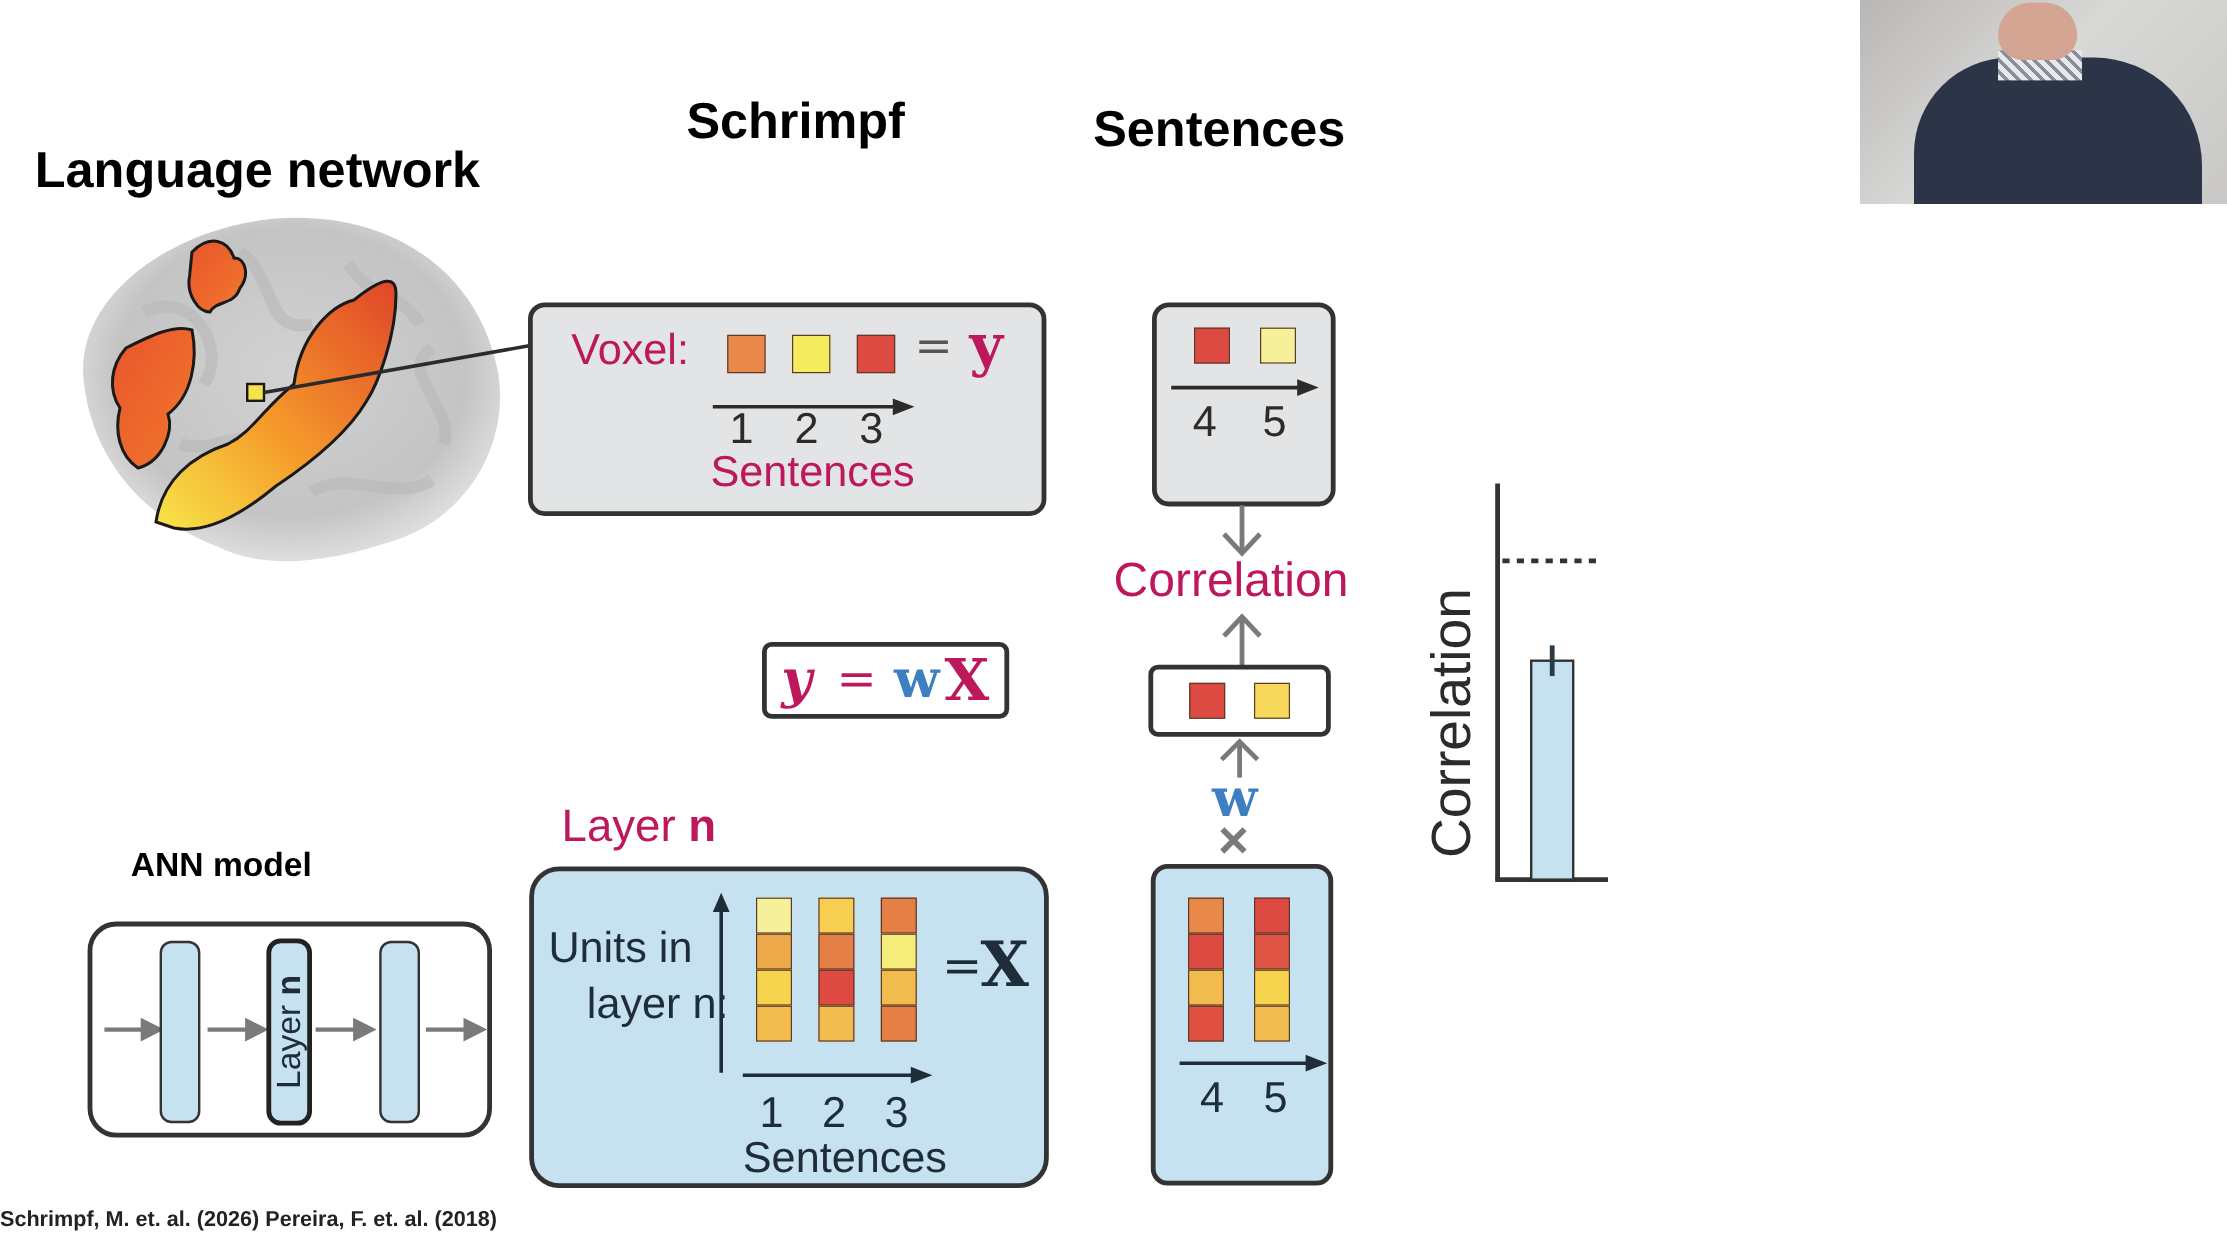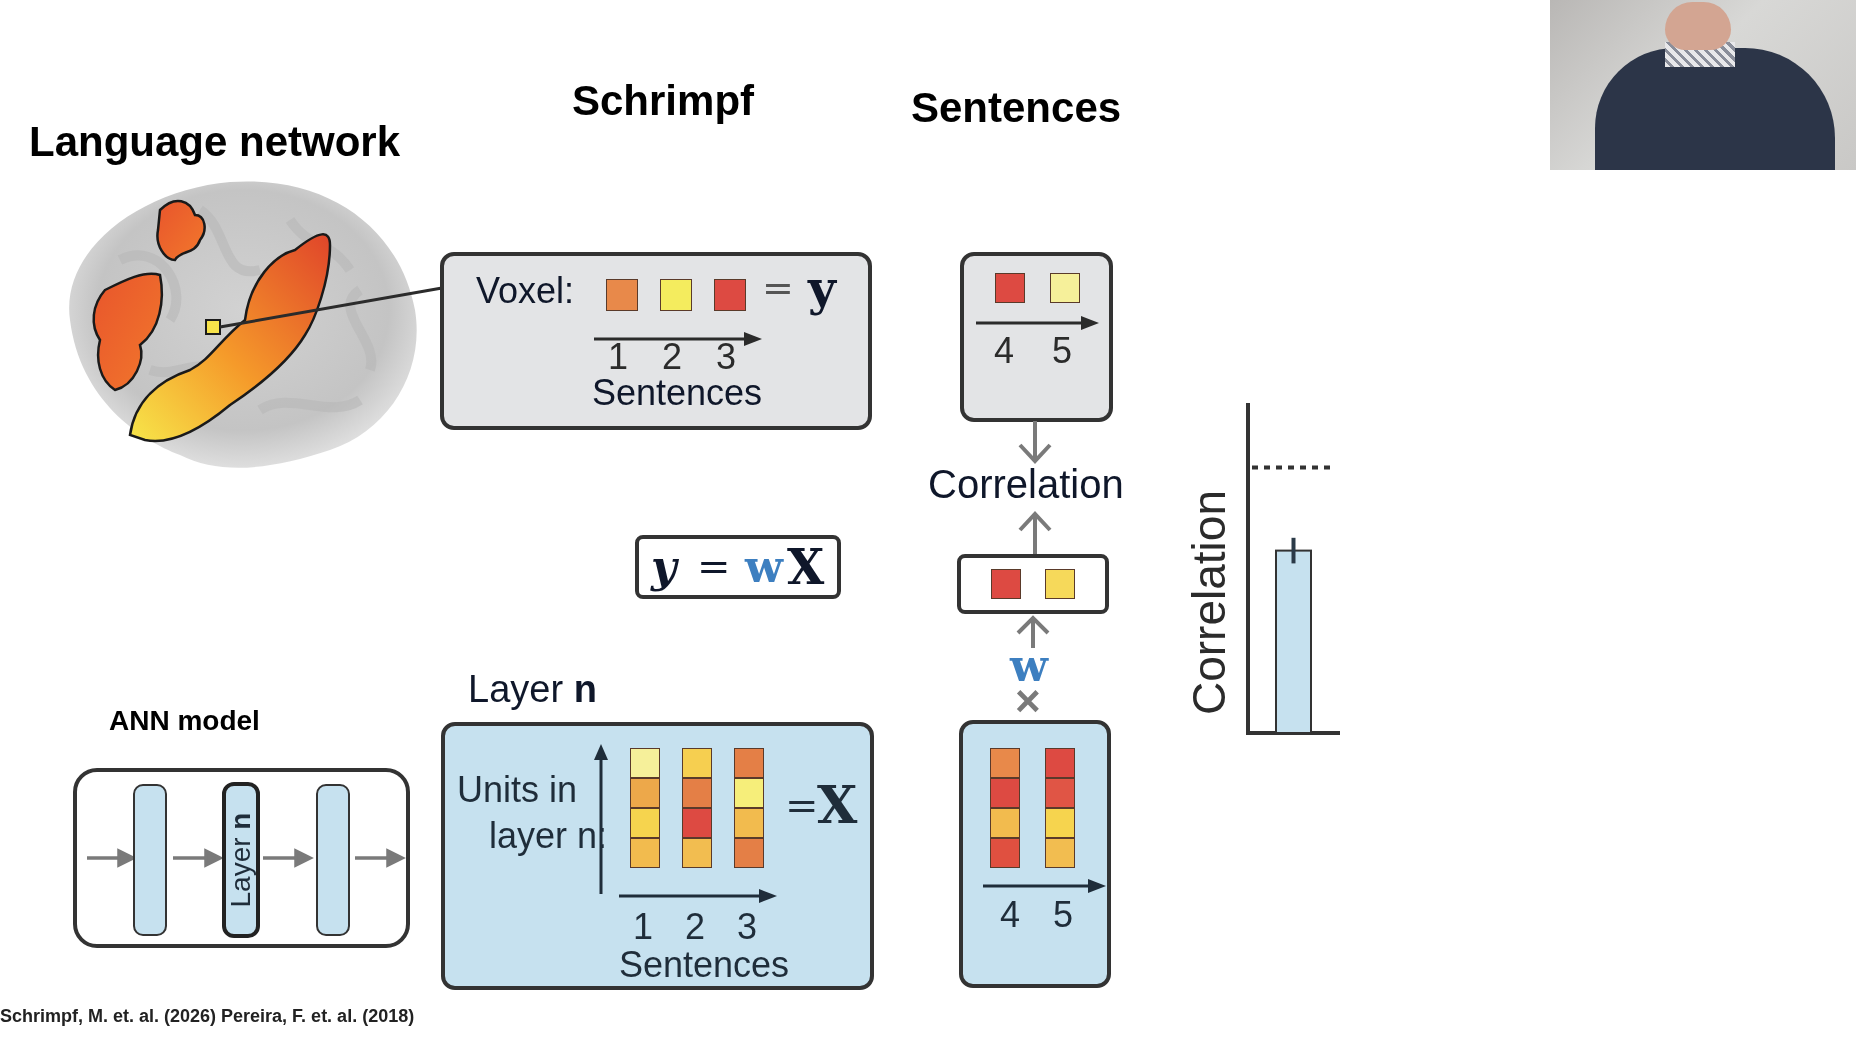--- a/index.html
+++ b/index.html
@@ -6,21 +6,21 @@
   body { width:1856px; height:1040px; position:relative; background:#ffffff; overflow:hidden;
          font-family:"Liberation Sans", sans-serif; color:#2b2b2b; }
   .abs { position:absolute; }
   .title { font-weight:bold; color:#000; font-size:42px; white-space:nowrap; }
   .box { position:absolute; border:4px solid #333; border-radius:14px; box-sizing:border-box; }
   .grey { background:#e3e4e6; }
   .blue { background:#c6e1ef; }
   .white { background:#fff; }
   .sq { position:absolute; width:30px; height:30px; border:1.5px solid #5a3a2a; box-sizing:border-box; }
   .cell { position:absolute; width:30px; height:30px; border:1.5px solid #5a3a2a; box-sizing:border-box; }
-  .lbl { position:absolute; font-size:36px; color:#0f172a; white-space:nowrap; }
+  .lbl { position:absolute; font-size:36px; color:#be185d; white-space:nowrap; }
   .num { position:absolute; font-size:36px; color:#2b2b2b; }
   .math { font-family:"DejaVu Serif", serif; font-weight:bold; }
   svg { position:absolute; overflow:visible; }
   #webcam { position:absolute; left:1550px; top:0; width:306px; height:170px;
             background:linear-gradient(135deg,#b9b7b5 0%,#d8d8d6 45%,#c9c8c6 100%); overflow:hidden; }
 </style>
 </head>
 <body>
 
 <div class="abs title" style="left:29px;top:118px;">Language network</div>
@@ -126,21 +126,21 @@
   <span class="lbl math" style="left:12px;top:2px;font-size:44px;font-style:italic;">y</span>
   <span class="lbl math" style="left:58px;top:4px;font-size:40px;font-weight:normal;">=</span>
   <span class="lbl math" style="left:106px;top:2px;font-size:44px;color:#3d7fc0;">w</span>
   <span class="lbl math" style="left:148px;top:0px;font-size:48px;">X</span>
 </div>
 
 <div class="lbl" style="left:468px;top:668px;font-size:38px;">
   <span>Layer </span><b>n</b>
 </div>
 
-<div class="box blue" style="left:441px;top:722px;width:433px;height:268px;">
+<div class="box blue" style="left:441px;top:722px;width:433px;height:268px;border-radius:25px;">
   <div class="lbl" style="left:12px;top:43px;color:#1f2d3a;">Units in</div>
   <div class="lbl" style="left:12px;top:89px;color:#1f2d3a;margin-left:32px;">layer n:</div>
   <svg style="left:148px;top:18px;" width="16" height="150">
     <line x1="8" y1="12" x2="8" y2="150" stroke="#1f2d3a" stroke-width="3"></line>
     <polygon points="1,16 8,0 15,16" fill="#1f2d3a"></polygon>
   </svg>
   <div id="unitCols">
       <div class="cell" style="left: 185px; top: 22px; width: 30px; height: 30px; background: rgb(246, 240, 154);"></div>
       <div class="cell" style="left: 185px; top: 52px; width: 30px; height: 30px; background: rgb(237, 168, 74);"></div>
       <div class="cell" style="left: 185px; top: 82px; width: 30px; height: 30px; background: rgb(246, 212, 78);"></div>

